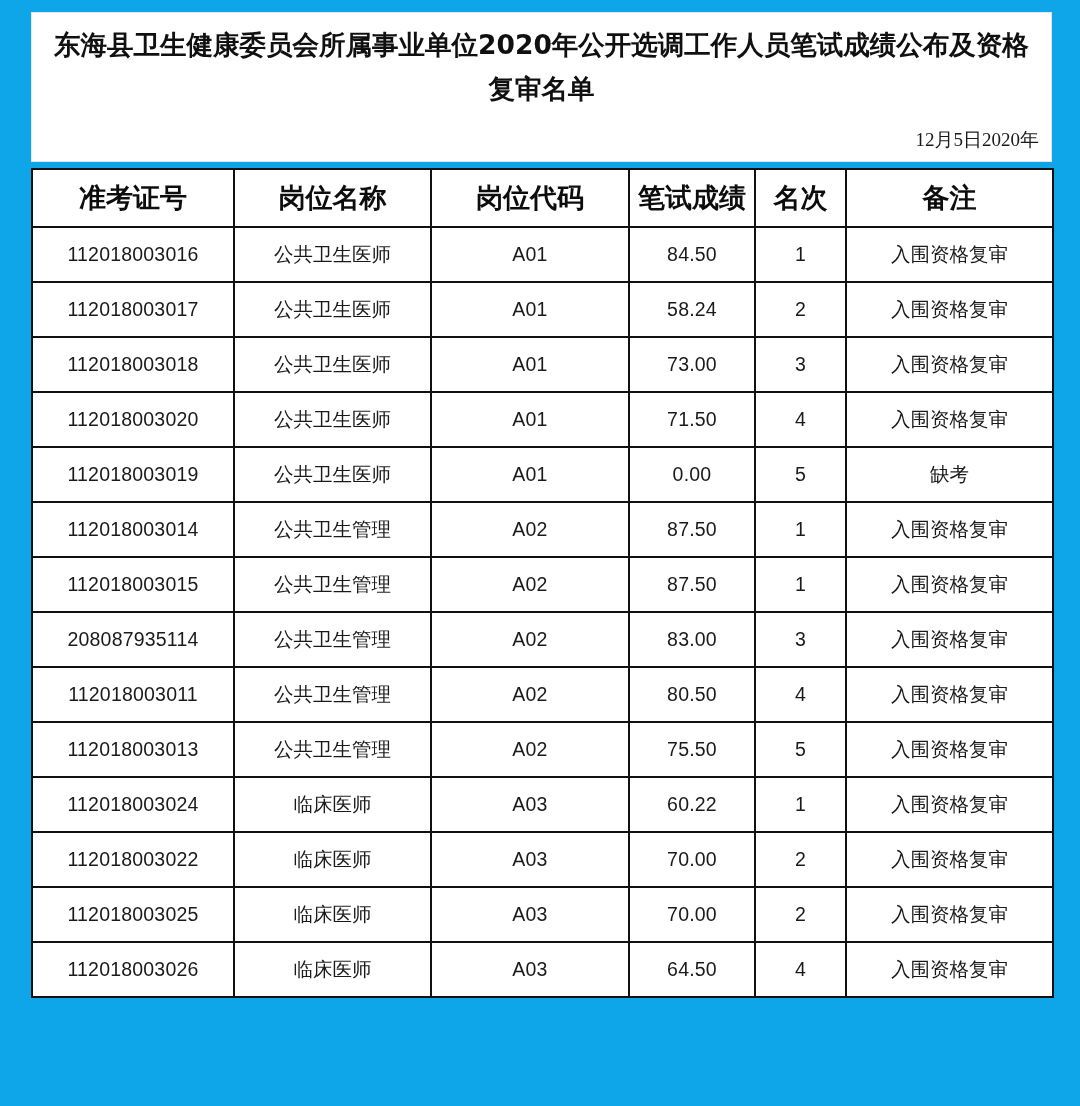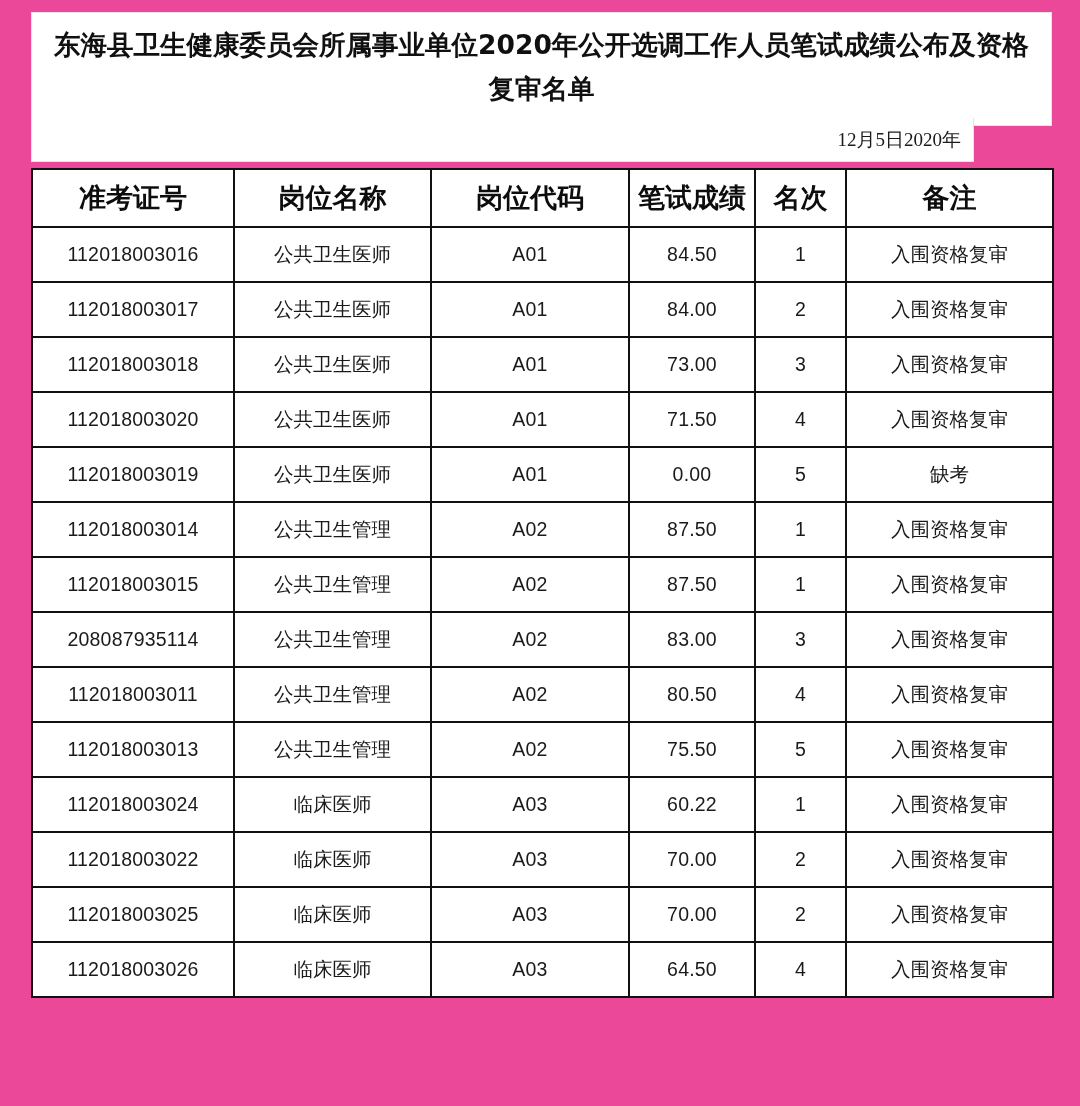--- a/index.html
+++ b/index.html
@@ -12,21 +12,21 @@
     height: 1106px;
     font-family: "Liberation Sans", "DejaVu Sans", sans-serif;
     color: #1a1a1a;
     overflow: hidden;
   }
 
   .page {
     position: relative;
     width: 1080px;
     height: 1106px;
-    background: #ec4899;
+    background: #0ea5e9;
   }
 
   
   .title-block {
     position: absolute;
     left: 31px;
     top: 12px;
     width: 1021px;
     box-sizing: border-box;
     border: 1px solid #e3e4ea;
@@ -40,21 +40,21 @@
     text-align: center;
     color: #101010;
     padding: 10px 14px 14px 14px;
     letter-spacing: 0px;
   }
 
   .date-row {
     position: absolute;
     left: 31px;
     top: 118px;
-    width: 943px;
+    width: 1021px;
     height: 44px;
     box-sizing: border-box;
     border: 1px solid #e3e4ea;
     border-top: none;
     background: #ffffff;
     display: flex;
     align-items: center;
     justify-content: flex-end;
   }
   .date-text {
@@ -153,21 +153,21 @@
             <td class="cjk">公共卫生医师</td>
             <td class="num">A01</td>
             <td class="num">84.50</td>
             <td class="num">1</td>
             <td class="cjk">入围资格复审</td>
           </tr>
           <tr>
             <td class="num">112018003017</td>
             <td class="cjk">公共卫生医师</td>
             <td class="num">A01</td>
-            <td class="num">84.00</td>
+            <td class="num">58.24</td>
             <td class="num">2</td>
             <td class="cjk">入围资格复审</td>
           </tr>
           <tr>
             <td class="num">112018003018</td>
             <td class="cjk">公共卫生医师</td>
             <td class="num">A01</td>
             <td class="num">73.00</td>
             <td class="num">3</td>
             <td class="cjk">入围资格复审</td>

